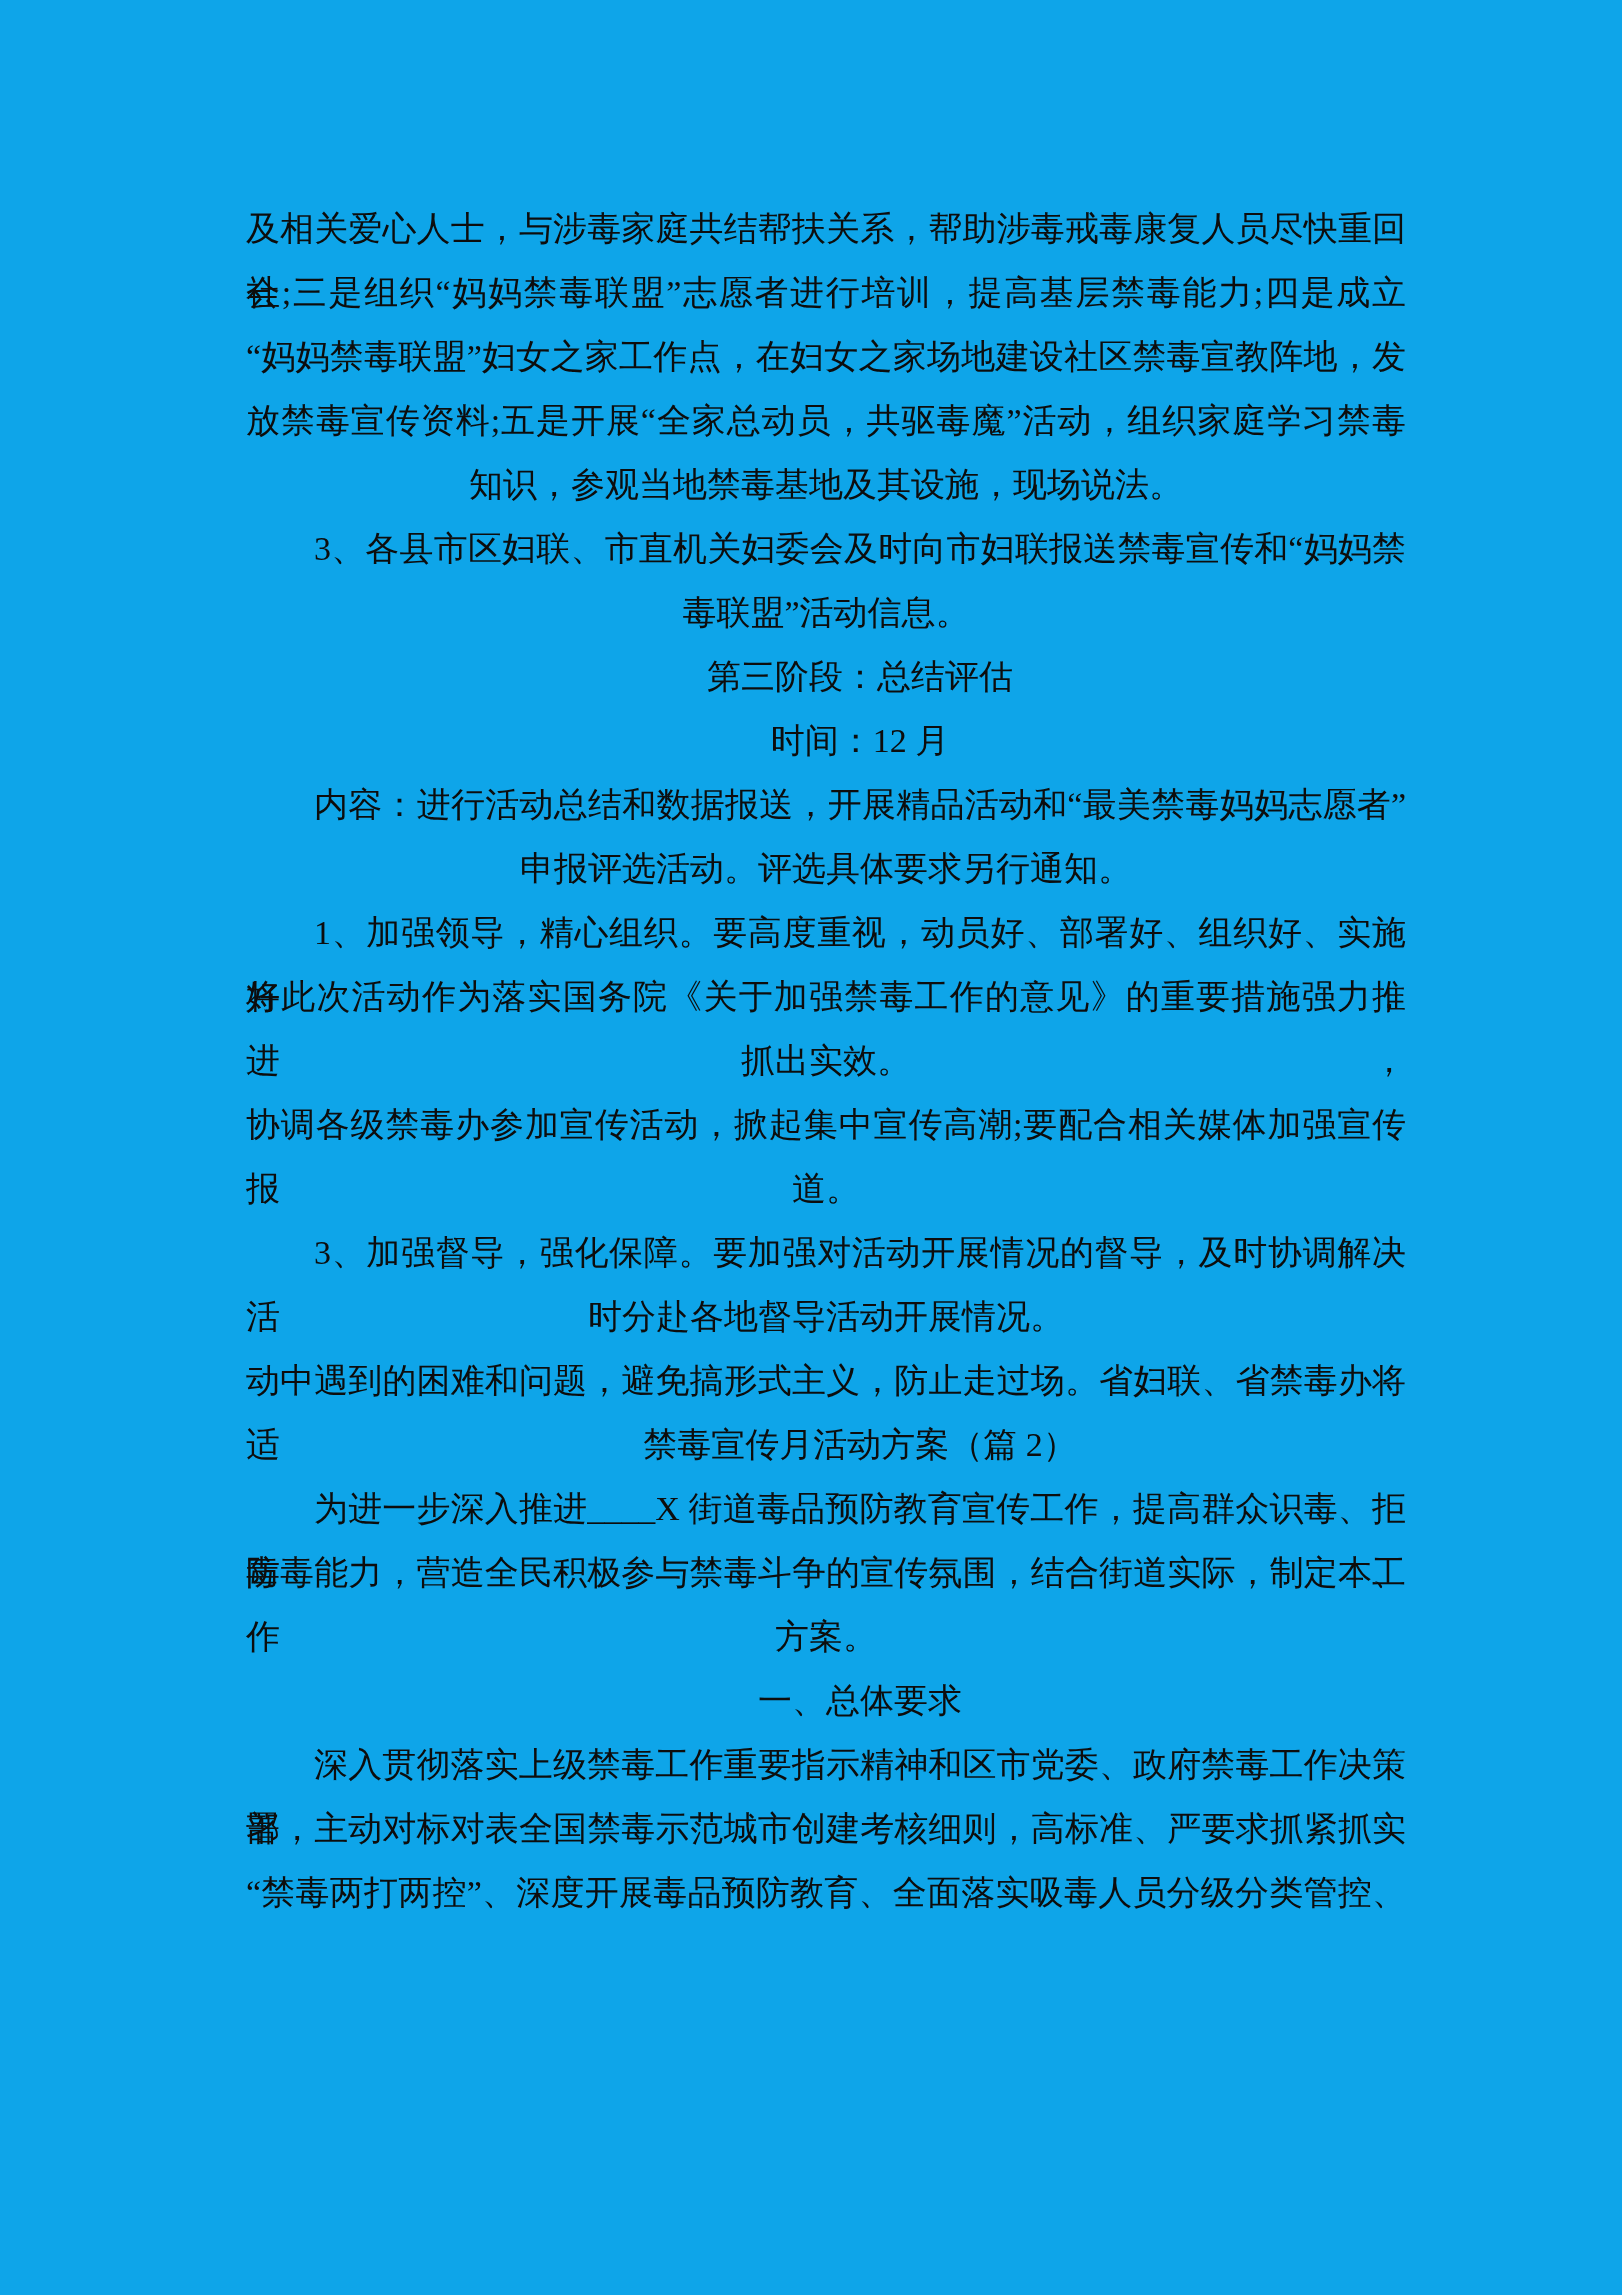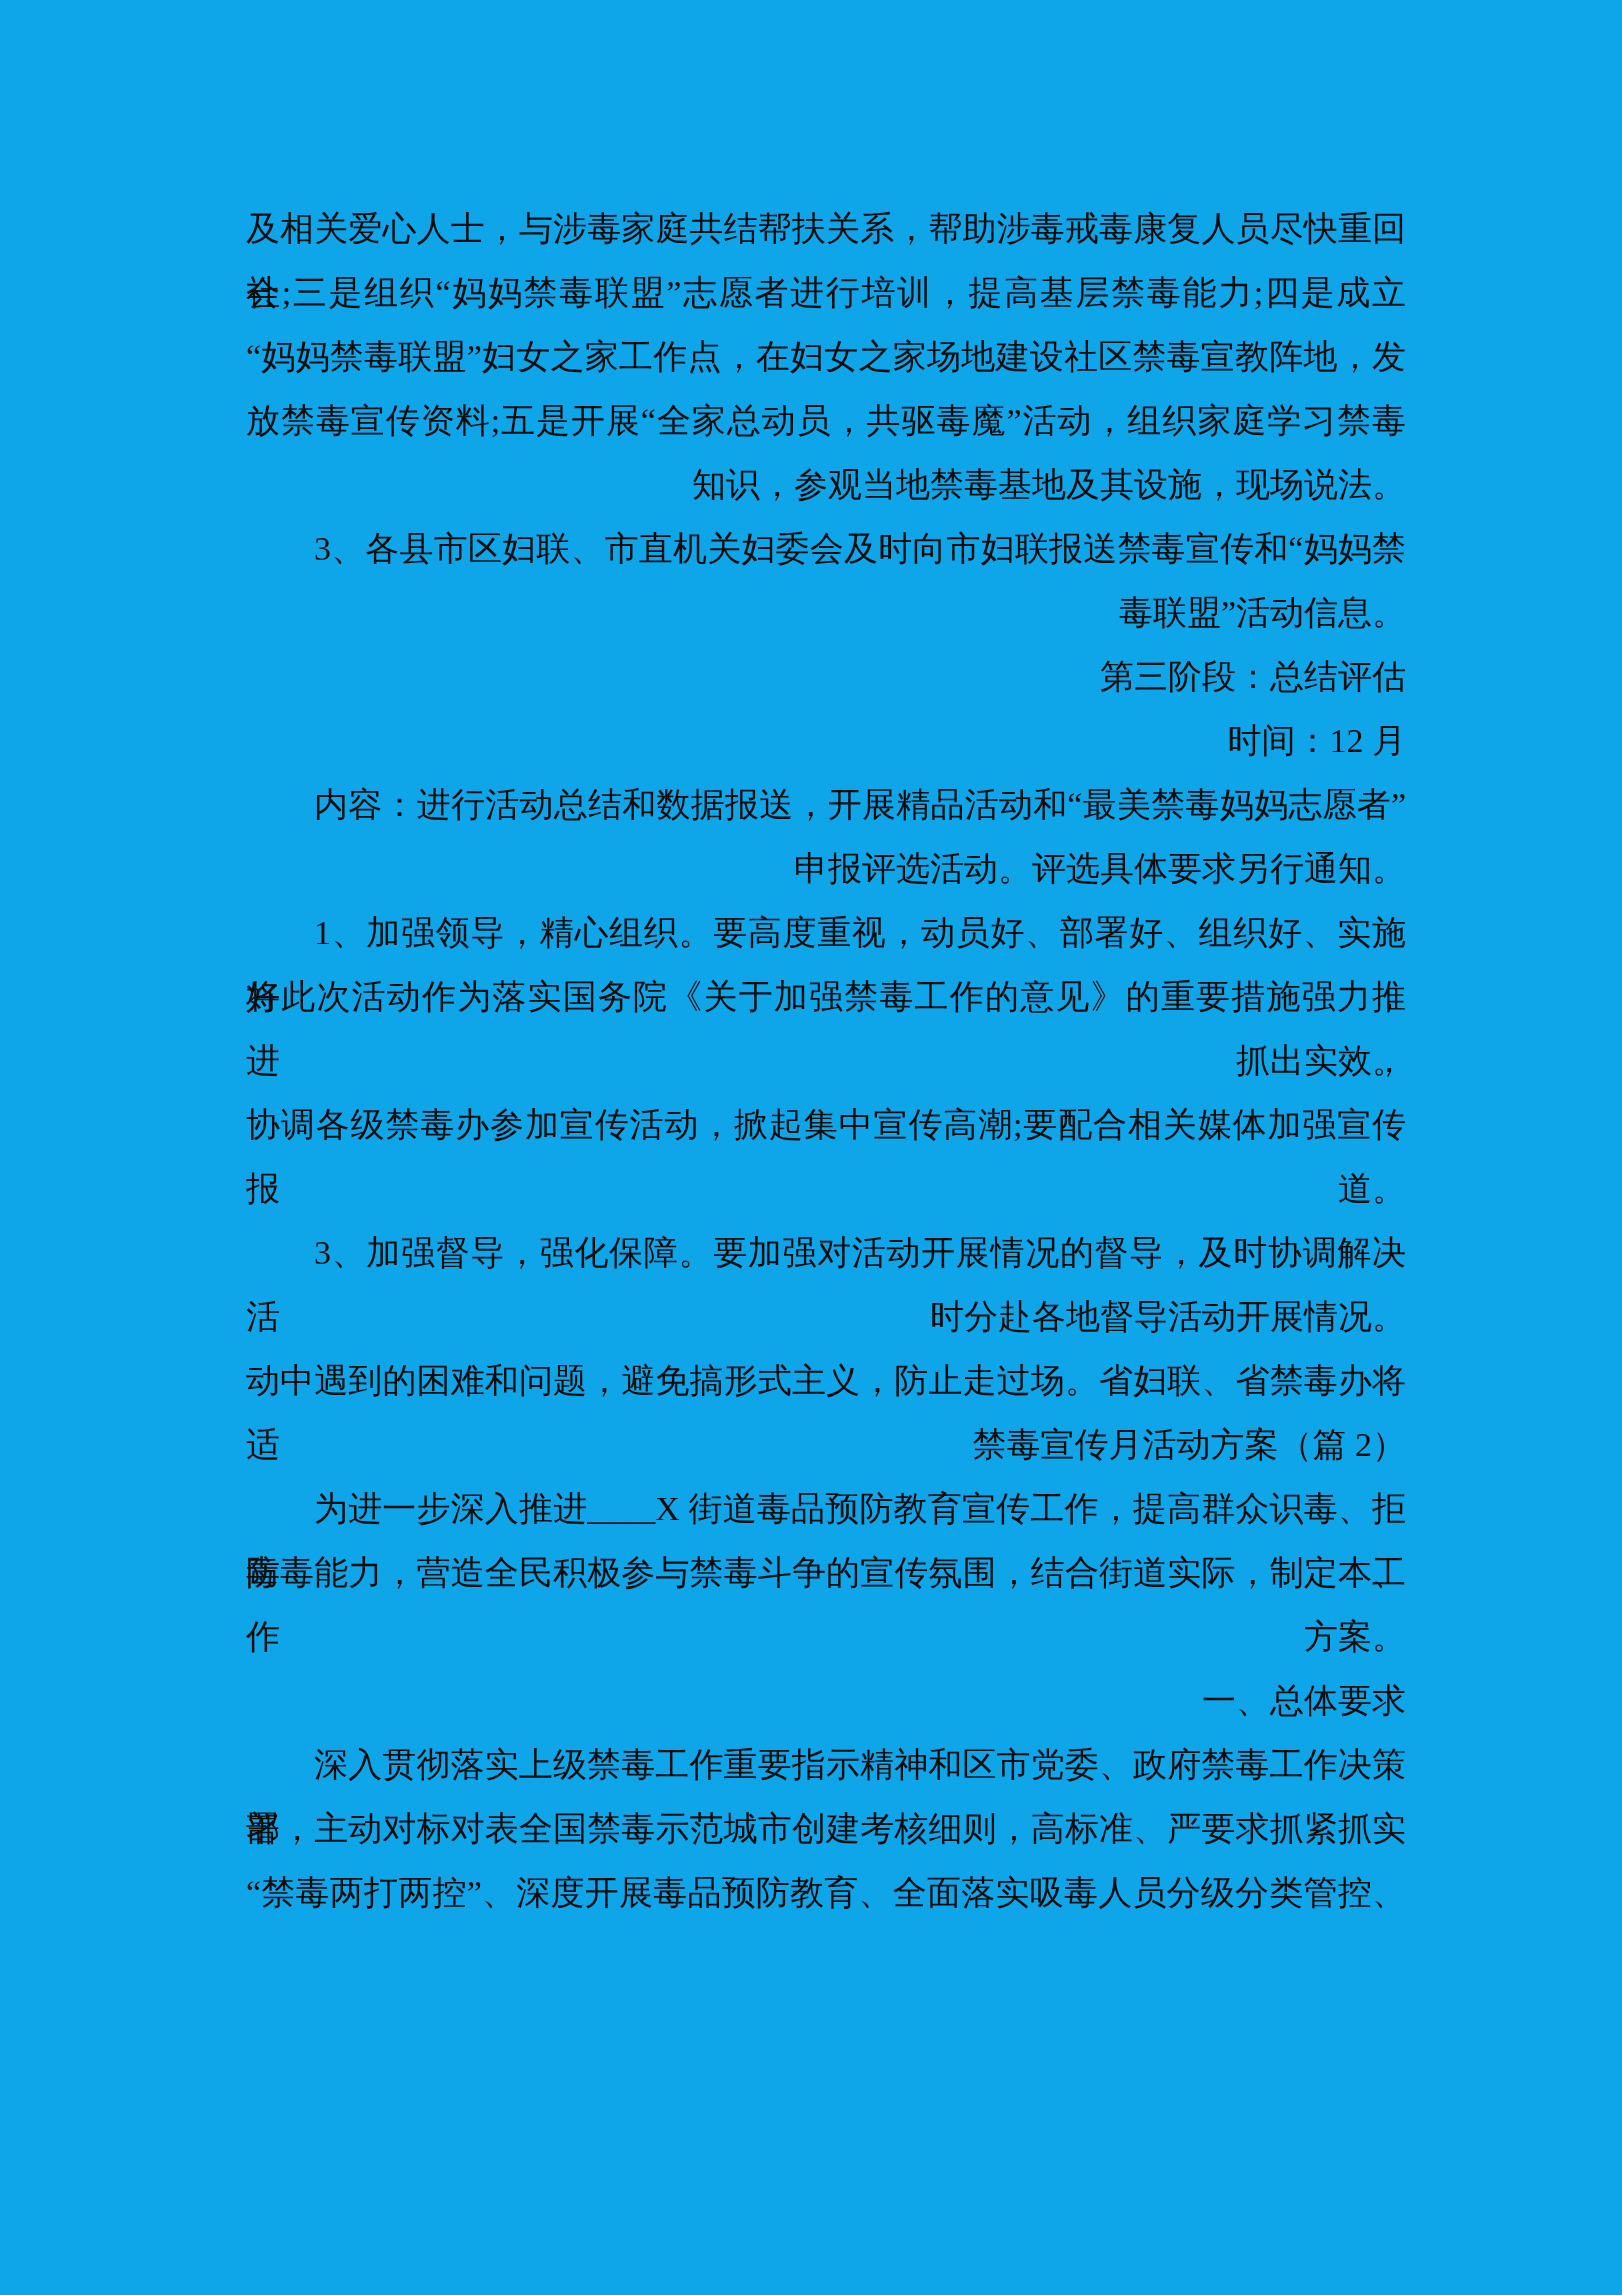--- a/index.html
+++ b/index.html
@@ -21,21 +21,21 @@
     left: 246px;
     top: 197px;
     width: 1160px;
   }
   .line {
     height: 64px;
     line-height: 64px;
     font-size: 34px;
     white-space: nowrap;
     letter-spacing: 0;
-    text-align: right;
+    text-align: center;
   }
   .line.fill {
     white-space: normal;
     text-align: justify;
     text-align-last: justify;
     text-justify: inter-character;
   }
   .line.ind {
     text-indent: 2em;
   }

